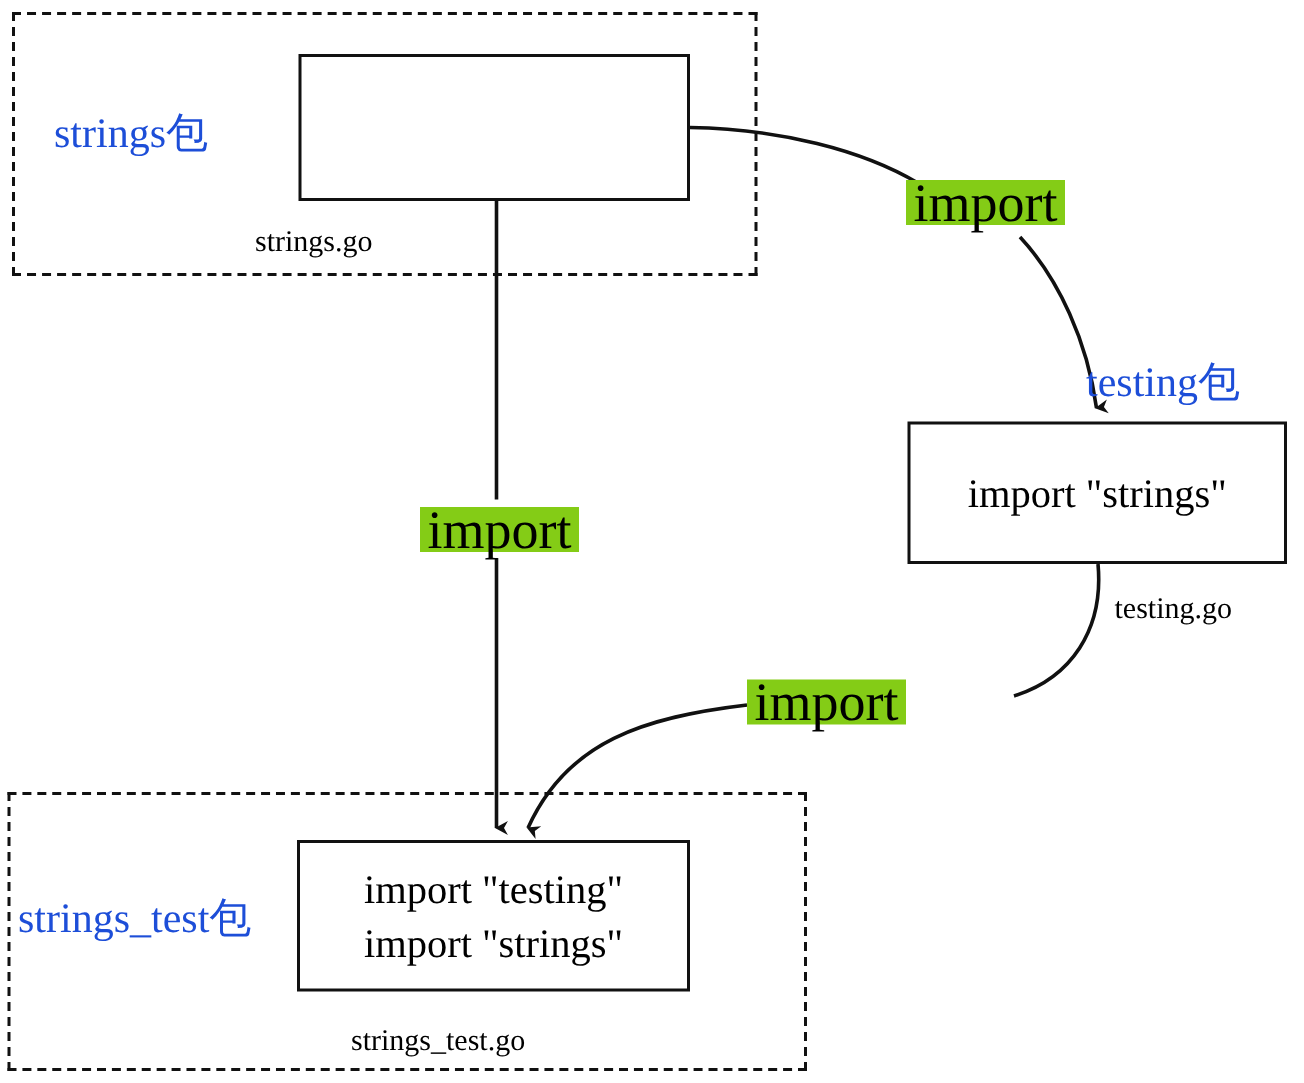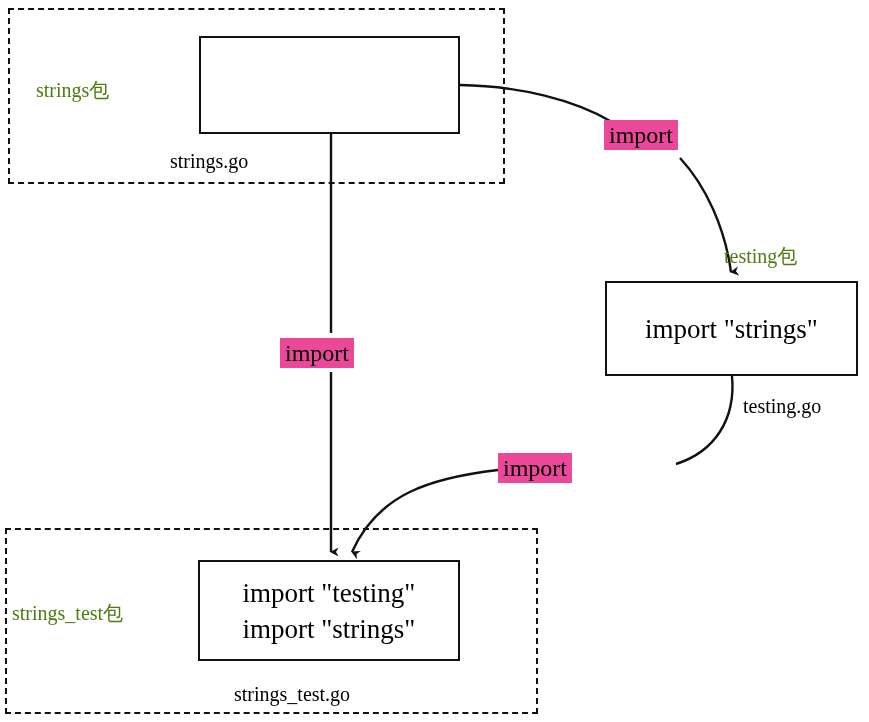--- a/index.html
+++ b/index.html
@@ -46,39 +46,39 @@
   }
   .code-line {
     font-family: "Liberation Serif", "DejaVu Serif", serif;
     font-size: 27px;
     line-height: 36px;
     white-space: pre;
     color: #000000;
   }
   .pkg-label {
     position: absolute;
-    font-size: 20px;
+    font-size: 28px;
     line-height: 32px;
     white-space: nowrap;
-    color: #4d7c0f;
+    color: #1d4ed8;
   }
   .file-label {
     position: absolute;
     font-size: 20px;
     line-height: 32px;
     white-space: nowrap;
     color: #000000;
   }
   .edge-label {
     position: absolute;
-    font-size: 24px;
+    font-size: 36px;
     line-height: 30px;
     white-space: nowrap;
     color: #000000;
-    background: #ec4899;
+    background: #84cc16;
     padding: 0 5px;
   }
 </style>
 </head>
 <body>
 
 <div id="canvas">
 
   <svg class="layer" viewBox="0 0 869 722">
     <defs>

